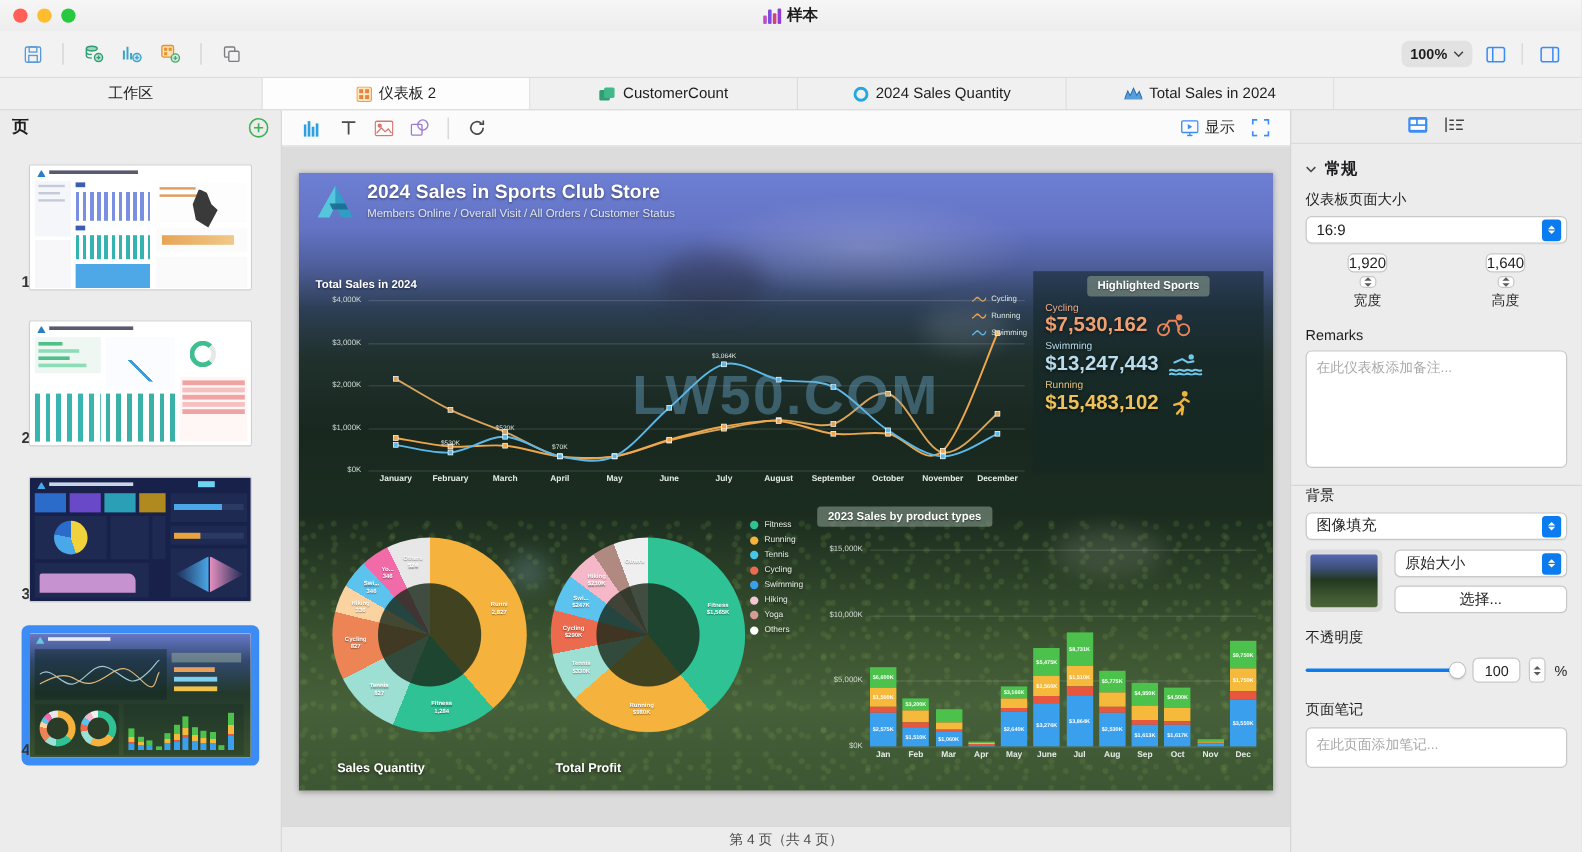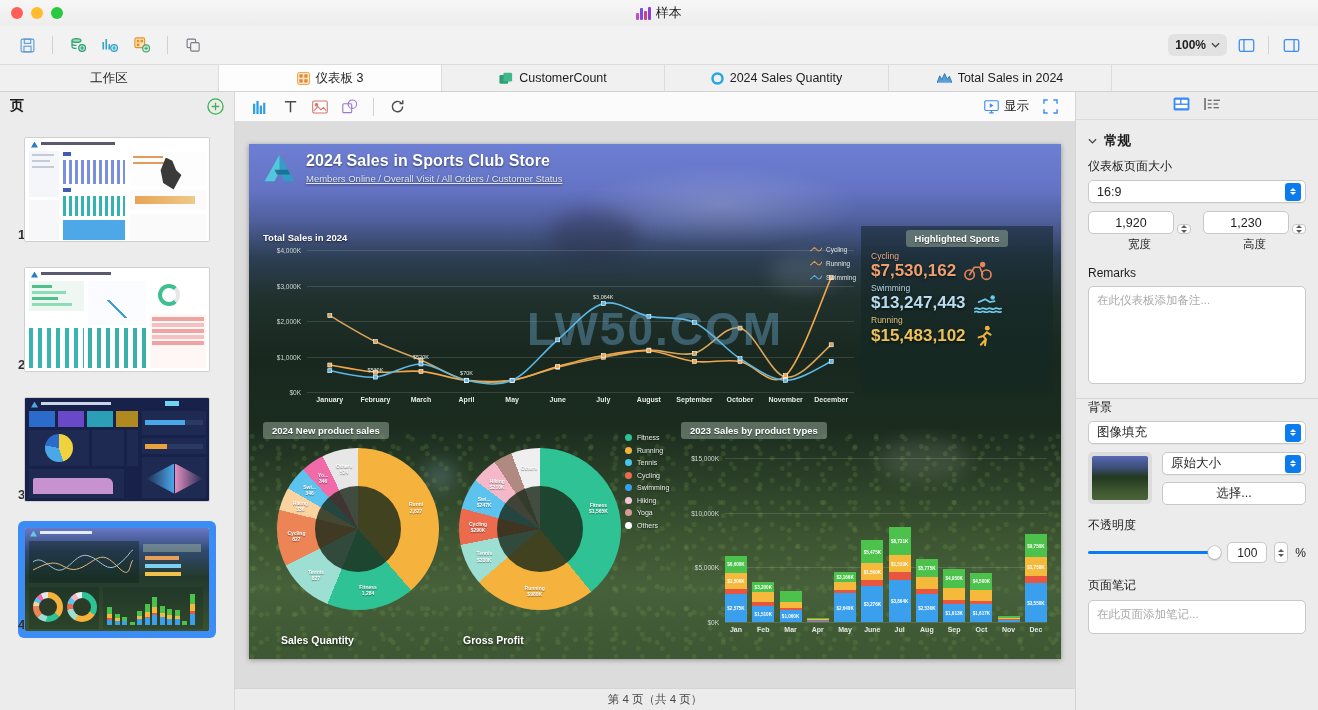--- a/index.html
+++ b/index.html
@@ -13,21 +13,21 @@
 
   
   .titlebar {
     height:26px; background:linear-gradient(#f6f6f6,#ededed);
     display:flex; align-items:center; position:relative; flex:none;
     border-bottom:none;
   }
   .traffic { display:flex; gap:8px; padding-left:11px; align-items:center; }
   .tl { width:12px; height:12px; border-radius:50%; display:block; }
   .tl.r{background:#ff5f57;} .tl.y{background:#febc2e;} .tl.g{background:#28c840;}
-  .app-title { position:absolute; left:0; right:0; text-align:center; font-size:13px; font-weight:400;
+  .app-title { position:absolute; left:0; right:0; text-align:center; font-size:13px; font-weight:700;
       display:flex; align-items:center; justify-content:center; gap:5px; }
   .logo-bars { display:inline-flex; align-items:flex-end; gap:1.5px; height:13px; }
   .logo-bars i { width:2.5px; display:block; border-radius:1px; }
 
   
   .toolbar { height:38px; background:#f2f2f2; display:flex; align-items:center;
     padding:0 12px; gap:2px; position:relative; flex:none; }
   .tbtn { width:30px; height:26px; display:flex; align-items:center; justify-content:center;
     border-radius:5px; cursor:default; }
   .tsep { width:1px; height:18px; background:#d0d0d0; margin:0 8px; }
@@ -108,21 +108,21 @@
      opacity:.55;
   }
   .blur-ball { position:absolute; border-radius:50%; filter:blur(9px); pointer-events:none; }
 
   
   .dash-head { position:absolute; left:0; top:0; width:100%; height:48px; display:flex;
      align-items:center; gap:10px; padding-left:14px; }
   .dash-logo { width:33px; height:30px; }
   .dash-title { font-size:16px; font-weight:700; color:#fff; letter-spacing:.1px;
      text-shadow:0 1px 2px rgba(0,0,0,.5); line-height:1.15;}
-  .dash-sub { font-size:9.5px; color:#dfe6ef; margin-top:2px; text-shadow:0 1px 2px rgba(0,0,0,.5);text-decoration:underline;}
+  .dash-sub { font-size:9.5px; color:#dfe6ef; margin-top:2px; text-shadow:0 1px 2px rgba(0,0,0,.5);}
 
   
   .card { position:absolute; }
   .card-title { font-size:9.5px; font-weight:700; color:#fff; text-shadow:0 1px 2px rgba(0,0,0,.6); }
   .chip { display:inline-block; background:rgba(130,150,135,.62); color:#fff; font-weight:700;
      font-size:9.5px; padding:3px 9px; border-radius:3px; text-shadow:0 1px 1px rgba(0,0,0,.5); }
 
   .linecard { left:14px; top:88px; width:595px; height:180px; }
   .lc-plot { position:absolute; left:44px; top:18px; right:4px; bottom:20px; }
   .gl { position:absolute; left:0; right:0; height:1px; background:rgba(255,255,255,.13); }
@@ -196,21 +196,21 @@
      box-shadow:0 1px 0 rgba(0,0,0,.03);
   }
   .sel-arrow { margin-left:auto; width:16px; height:18px; background:#0a7cf0; border-radius:3px;
      display:flex; flex-direction:column; align-items:center; justify-content:center; gap:1px; }
   .sel-arrow i { display:block; width:0;height:0;border-left:3px solid transparent;
      border-right:3px solid transparent; }
   .sel-arrow i.up { border-bottom:3.5px solid #fff; }
   .sel-arrow i.dn { border-top:3.5px solid #fff; }
   .wh-row { display:flex; gap:12px; margin-top:8px; }
   .wh-col { flex:1; }
-  .numfield { display:flex; align-items:flex-end; gap:3px; }
+  .numfield { display:flex; align-items:center; gap:3px;flex-direction:column; }
   .numbox { flex:1; height:23px; background:#fff; border:1px solid #c8c8c8; border-radius:5px;
      display:flex; align-items:center; justify-content:center; font-size:12.5px; }
   .stepper { width:14px; border:1px solid #c8c8c8; border-radius:4px; background:#fdfdfd;
      display:flex; flex-direction:column; align-items:center; justify-content:center; gap:2px; }
   .stepper i { display:block; width:0;height:0;border-left:3px solid transparent;
      border-right:3px solid transparent; }
   .stepper i.up{ border-bottom:3.5px solid #5b5b5b;}
   .stepper i.dn{ border-top:3.5px solid #5b5b5b;}
   .wh-cap { text-align:center; font-size:11.5px; margin-top:3px; color:#2a2a2a; }
   .textarea { margin-top:6px; background:#fff; border:1px solid #c8c8c8; border-radius:5px;
@@ -327,21 +327,21 @@
       <span>工作区</span>
     </div>
     <div class="tab active" style="width:223px">
       <svg width="13" height="13" viewBox="0 0 14 14">
         <rect x="0.5" y="0.5" width="13" height="13" rx="2" fill="#fde6c2" stroke="#e8a33d"></rect>
         <rect x="2.5" y="2.5" width="3.6" height="3.6" fill="#e8853d"></rect>
         <rect x="7.8" y="2.5" width="3.6" height="3.6" fill="#e8853d"></rect>
         <rect x="2.5" y="7.8" width="3.6" height="3.6" fill="#e8853d"></rect>
         <rect x="7.8" y="7.8" width="3.6" height="3.6" fill="#e8853d"></rect>
       </svg>
-      <span>仪表板 3</span>
+      <span>仪表板 2</span>
     </div>
     <div class="tab" style="width:223px">
       <svg width="14" height="13" viewBox="0 0 16 14">
         <rect x="0.5" y="3" width="10" height="10" rx="1.5" fill="#2f9e74"></rect>
         <rect x="5" y="0.5" width="10" height="10" rx="1.5" fill="#3fb88a"></rect>
       </svg>
       <span>CustomerCount</span>
     </div>
     <div class="tab" style="width:224px">
       <svg width="13" height="13" viewBox="0 0 14 14">
@@ -721,23 +721,20 @@
                 <span>$15,483,102</span>
                 <svg width="22" height="22" viewBox="0 0 22 24" fill="none" stroke="#f0b43c" stroke-width="2.2" stroke-linecap="round">
                   <circle cx="13.5" cy="3.5" r="2.6" fill="#f0b43c" stroke="none"></circle>
                   <path d="M13 8l-4 4 3 3.5-1 6.5M13 8l4 2.5M9 12l-5 1.5M12 15.5l-5.5 6"></path>
                 </svg>
               </div>
             </div>
           </div>
 
           <div class="card donutcard">
-            <div>
-              <span class="chip">2024 New product sales</span>
-            </div>
             <div class="donut" id="donut1" style="left: 14px; top: 26px; background: conic-gradient(rgb(245, 178, 60) 0%, rgb(245, 178, 60) 38.64%, rgb(46, 194, 149) 38.64%, rgb(46, 194, 149) 56.18%, rgb(157, 223, 211) 56.18%, rgb(157, 223, 211) 67.49%, rgb(236, 132, 86) 67.49%, rgb(236, 132, 86) 78.79%, rgb(251, 211, 160) 78.79%, rgb(251, 211, 160) 83.38%, rgb(92, 195, 239) 83.38%, rgb(92, 195, 239) 88.11%, rgb(240, 107, 168) 88.11%, rgb(240, 107, 168) 92.84%, rgb(231, 231, 231) 92.84%, rgb(231, 231, 231) 100%);">
                 <div class="dseg-label" style="left: 139.091px; top: 59.3327px;">
                   <div>Runni</div>
                   <div>2,827</div>
                 </div>
                 <div class="dseg-label" style="left: 91.0445px; top: 142.181px;">
                   <div>Fitness</div>
                   <div>1,284</div>
                 </div>
                 <div class="dseg-label" style="left: 39.0276px; top: 126.632px;">
@@ -788,21 +785,21 @@
                   <div>$247K</div>
                 </div>
                 <div class="dseg-label" style="left: 38.2215px; top: 36.1224px;">
                   <div>Hiking</div>
                   <div>$210K</div>
                 </div>
                 <div class="dseg-label" style="left: 69.8665px; top: 20.0078px;">
                   <div>Others</div>
                 </div>
               </div>
-            <div class="dcap" style="left:200px">Gross Profit</div>
+            <div class="dcap" style="left:200px">Total Profit</div>
           </div>
           <div class="plegend" id="plegend">
               <div class="pl-item">
                 <span class="pl-dot" style="background:#2ec295"></span>
                 <span>Fitness</span>
               </div>
               <div class="pl-item">
                 <span class="pl-dot" style="background:#f5b23c"></span>
                 <span>Running</span>
               </div>
@@ -1034,21 +1031,21 @@
               <div class="numbox">1,920</div>
               <div class="stepper">
                   <i class="up"></i>
                   <i class="dn"></i>
                 </div>
             </div>
             <div class="wh-cap">宽度</div>
           </div>
           <div class="wh-col">
             <div class="numfield">
-              <div class="numbox">1,230</div>
+              <div class="numbox">1,640</div>
               <div class="stepper">
                   <i class="up"></i>
                   <i class="dn"></i>
                 </div>
             </div>
             <div class="wh-cap">高度</div>
           </div>
         </div>
 
         <div class="fld-label" style="margin-top:14px">Remarks</div>

